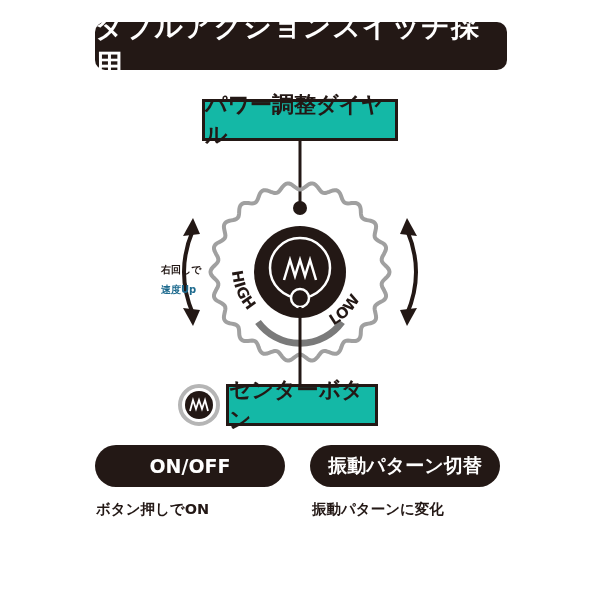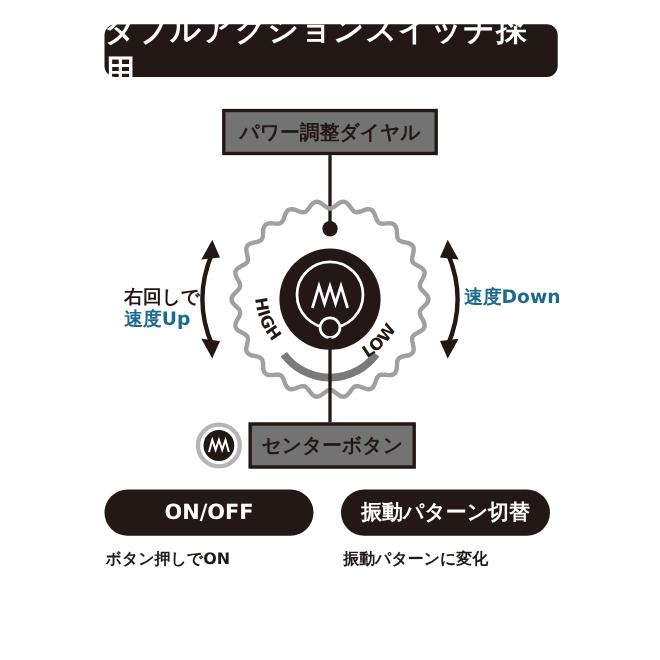--- a/index.html
+++ b/index.html
@@ -7,30 +7,30 @@
   body { position:relative; font-family:"DejaVu Sans", "Liberation Sans", sans-serif; color:#231815; }
 
   .title-bar {
     position:absolute; left:95px; top:22px; width:412px; height:48px;
     background:#231815; border-radius:10px;
     color:#ffffff; font-size:28px; font-weight:bold;
     display:flex; align-items:center; justify-content:center; letter-spacing:1px;
   }
 
   .box-label {
-    position:absolute; background:#737373; border:3px solid #231815;
+    position:absolute; background:#14b8a6; border:3px solid #231815;
     display:flex; align-items:center; justify-content:center;
-    font-size:18px; font-weight:bold; color:#231815;
+    font-size:22px; font-weight:bold; color:#231815;
   }
   .power-label { left:202px; top:99px; width:196px; height:42px; }
   .center-label { left:226px; top:384px; width:152px; height:42px; }
 
   svg.diagram { position:absolute; left:0; top:0; }
 
-  .side-text { position:absolute; font-size:17px; font-weight:bold; line-height:20px; }
+  .side-text { position:absolute; font-size:10px; font-weight:bold; line-height:20px;margin-left:48px; }
   .side-text .blue { color:#1d6a8e; }
   .left-text { left:113px; top:260px; text-align:left; }
   .right-text { left:422px; top:260px; text-align:left; }
 
   .pill {
     position:absolute; height:42px; background:#231815; color:#fff; border-radius:21px;
     display:flex; align-items:center; justify-content:center; font-size:19px; font-weight:bold;
   }
   .pill-onoff { left:95px; top:445px; width:190px; }
   .pill-pattern { left:310px; top:445px; width:190px; }
@@ -88,21 +88,20 @@
 </svg>
 
 <div class="box-label power-label">パワー調整ダイヤル</div>
 <div class="box-label center-label">センターボタン</div>
 
 <div class="side-text left-text">
   <div>右回しで</div>
   <div class="blue">速度Up</div>
 </div>
 <div class="side-text right-text">
-  <div class="blue">速度Down</div>
 </div>
 
 <div class="pill pill-onoff">ON/OFF</div>
 <div class="pill pill-pattern">振動パターン切替</div>
 
 <div class="desc desc-left">
   <div>ボタン押しでON</div>
 </div>
 <div class="desc desc-right">
   <div>振動パターンに変化</div>

